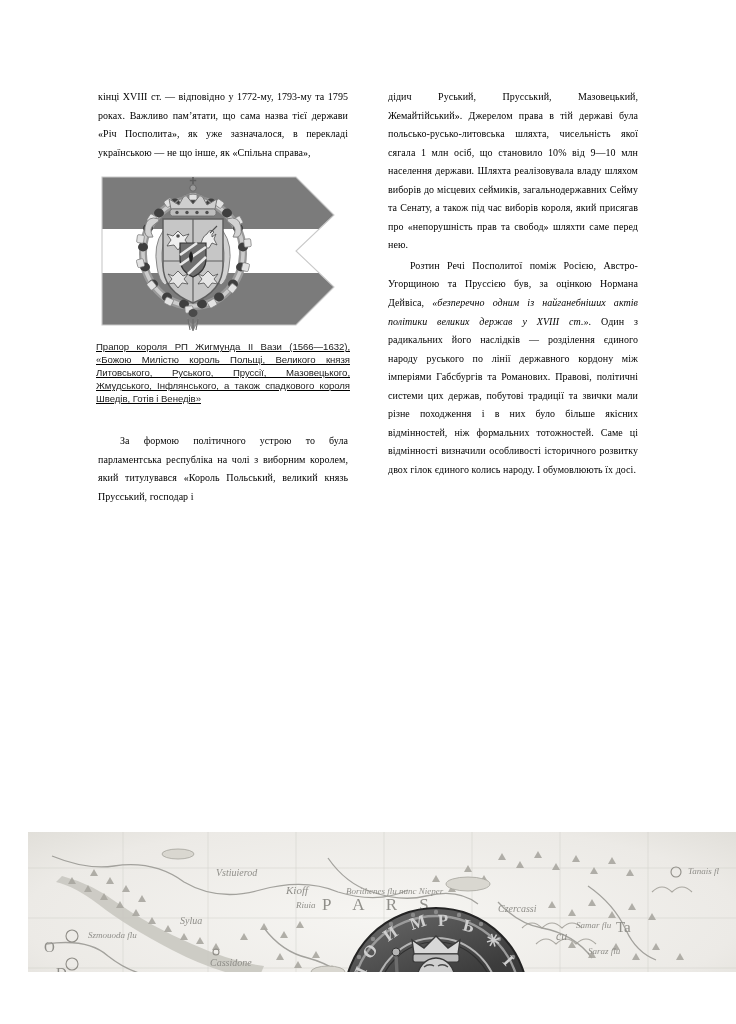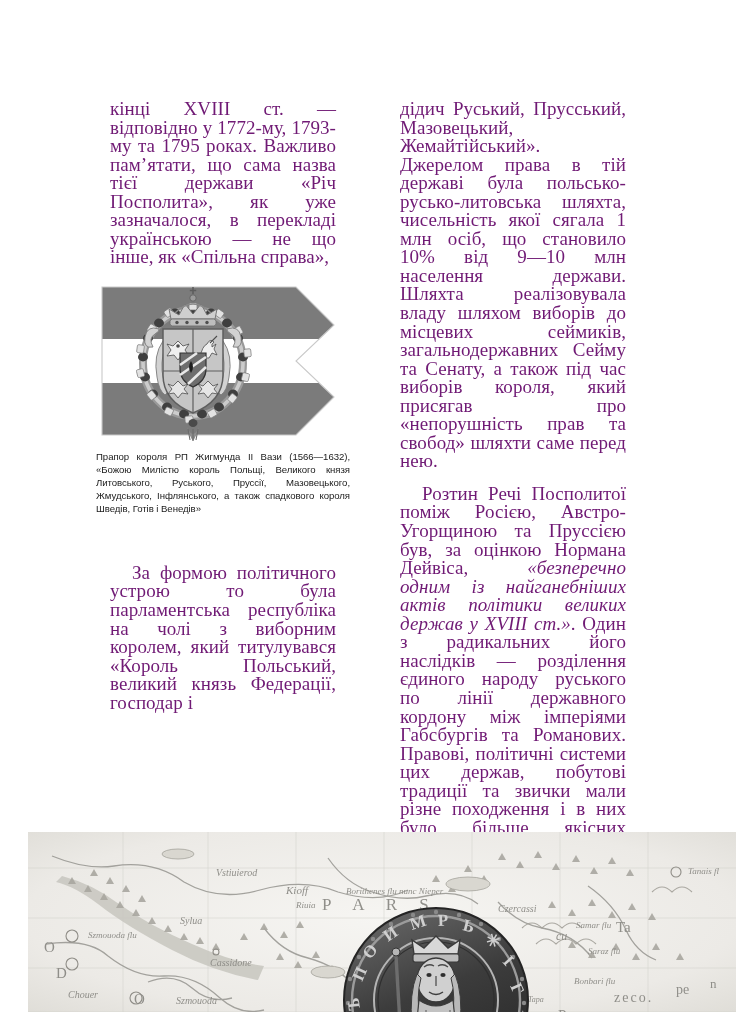--- a/index.html
+++ b/index.html
@@ -32,40 +32,41 @@
     gap: 36px;
   }
   .col {
     width: 254px;
     position: relative;
   }
 
   
   .para {
     font-family: "Liberation Serif", serif;
-    font-size: 19px;
+    font-size: 10px;
     line-height: 18.55px;
-    color: #701a75;
+    color: #000000;
     text-align: justify;
     text-align-last: left;
-    margin: 14px;
+    margin: 2px;
     letter-spacing: 0.05px;
     -webkit-hyphens: none;
     hyphens: none;
   }
   .para.indent { text-indent: 22px; }
   .para + .para { margin-top: 0; }
   .para em, .ital {
     font-style: italic;
   }
 
   
   .figure {
-    margin: 9px 0 20px 0;
+    margin: 9px 0 10px 0;
     width: 254px;
+    text-decoration: underline;
   }
   .banner-wrap {
     position: relative;
     width: 240px;
     height: 160px;
     margin: 0 auto 0 0;
   }
   .banner {
     position: absolute;
     left: 0; top: 0;
@@ -84,21 +85,21 @@
   }
 
   .spacer-after-caption { height: 15px; }
 
   
   .map-band {
     position: absolute;
     left: 28px;
     top: 832px;
     width: 708px;
-    height: 180px;
+    height: 140px;
     overflow: hidden;
     background: #f2f1ee;
   }
   .map-band svg { display: block; }
 </style>
 </head>
 <body>
 
 <div class="page">
 
@@ -231,21 +232,21 @@
             </g>
           </svg>
         </div>
 
         <p class="caption">Прапор короля РП Жигмунда II Вази (1566—1632), «Божою Милістю король Польщі, Великого князя Литовського, Руського, Пруссії, Мазовецького, Жмудського, Інфлянського, а також спадкового короля Шведів, Готів і Венедів»</p>
       </div>
 
       <div class="spacer-after-caption"></div>
 
 
-      <p class="para indent">За формою політичного устрою то була парламентська республіка на чолі з виборним королем, який титулувався «Король Польський, великий князь Федерації, господар і</p>
+      <p class="para indent">За формою політичного устрою то була парламентська республіка на чолі з виборним королем, який титулувався «Король Польський, великий князь Прусський, господар і</p>
     </div>
 
     <div class="col">
 
       <p class="para">дідич Руський, Прусський, Мазовецький, Жемайтійський». Джерелом права в тій державі була польсько-русько-литовська шляхта, чисельність якої сягала 1 млн осіб, що становило 10% від 9—10 млн населення держави. Шляхта реалізовувала владу шляхом виборів до місцевих сеймиків, загальнодержавних Сейму та Сенату, а також під час виборів короля, який присягав про «непорушність прав та свобод» шляхти саме перед нею.</p>
 
       <p class="para indent"><span>Розтин Речі Посполитої поміж Росією, Австро-Угорщиною та Пруссією був, за оцінкою Нормана Дейвіса, </span><span class="ital">«безперечно одним із найганебніших актів політики великих держав у XVIII ст.»</span><span>. Один з радикальних його наслідків — розділення єдиного народу руського по лінії державного кордону між імперіями Габсбургів та Романових. Правові, політичні системи цих держав, побутові традиції та звички мали різне походження і в них було більше якісних відмінностей, ніж формальних тотожностей. Саме ці відмінності визначили особливості історичного розвитку двох гілок єдиного колись народу. І обумовлюють їх досі.</span></p>
     </div>
   </div>
 

